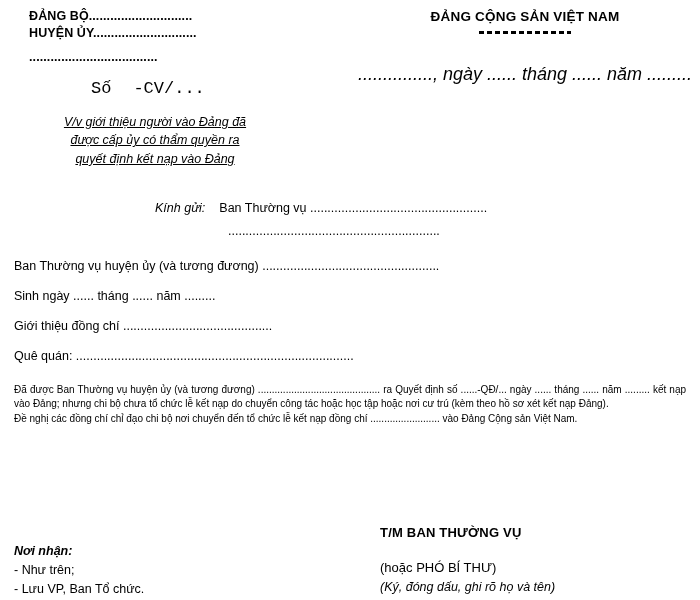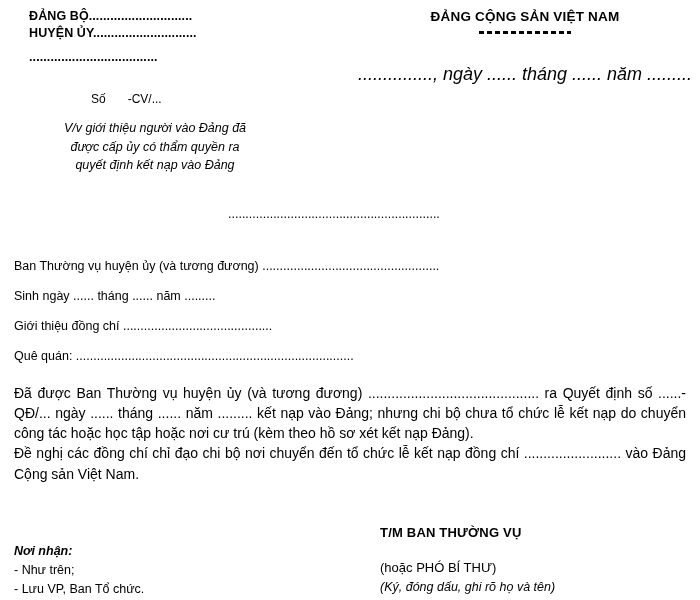--- a/index.html
+++ b/index.html
@@ -47,34 +47,36 @@
     letter-spacing: 0.1px;
     white-space: nowrap;
   }
   .dots-only {
     font-weight: bold;
     font-size: 12.5px;
     margin-top: 7px;
     letter-spacing: 0.1px;
   }
   .so-line {
-    margin-top: 25px;
+    margin-top: 12px;
     padding-left: 62px;
-    font-size: 12px;
-    white-space: nowrap;
+    font-size: 17px;
+    white-space: nowrap;
+    font-family: Liberation Mono, monospace;
   }
   .so-line .gap { display: inline-block; width: 22px; }
 
   .subject {
     margin-top: 12px;
     font-style: italic;
     font-size: 12.5px;
     text-align: center;
     width: 252px;
     line-height: 1.5;
+    text-decoration: underline;
   }
 
   .hdr-right {
     position: absolute;
     left: 330px;
     top: 0;
     width: 360px;
     text-align: center;
   }
   .nation {
@@ -129,21 +131,21 @@
     top: 258px;
     left: 14px;
     width: 672px;
   }
   .body-line {
     font-size: 12.5px;
     margin-bottom: 13px;
     white-space: nowrap;
   }
   .para {
-    font-size: 14px;
+    font-size: 10px;
     line-height: 1.45;
     text-align: justify;
     margin-top: 18px;
     margin-bottom: 0;
     width: 672px;
   }
   .para.second { margin-top: 0; }
 
   
   .footer {
@@ -218,20 +220,23 @@
 
     <div class="hdr-right">
       <div class="nation">ĐẢNG CỘNG SẢN VIỆT NAM</div>
       <div class="dash-rule"></div>
       <div class="datefield">..............., ngày ...... tháng ...... năm .........</div>
     </div>
 
   </div>
 
   <div class="recipient">
+    <div class="kinhgui-row">
+      <span class="kinhgui-label">Kính gửi:</span><span class="kinhgui-gap"></span><span>Ban Thường vụ ...................................................</span>
+    </div>
     <div class="recipient-line2">.............................................................</div>
   </div>
 
   <div class="body-block">
     <div class="body-line">Ban Thường vụ huyện ủy (và tương đương) ...................................................</div>
     <div class="body-line">Sinh ngày ...... tháng ...... năm .........</div>
     <div class="body-line">Giới thiệu đồng chí ...........................................</div>
     <div class="body-line">Quê quán: ................................................................................</div>
 
     <p class="para">Đã được Ban Thường vụ huyện ủy (và tương đương) ............................................ ra Quyết định số ......-QĐ/... ngày ...... tháng ...... năm ......... kết nạp vào Đảng; nhưng chi bộ chưa tổ chức lễ kết nạp do chuyển công tác hoặc học tập hoặc nơi cư trú (kèm theo hồ sơ xét kết nạp Đảng).</p>

